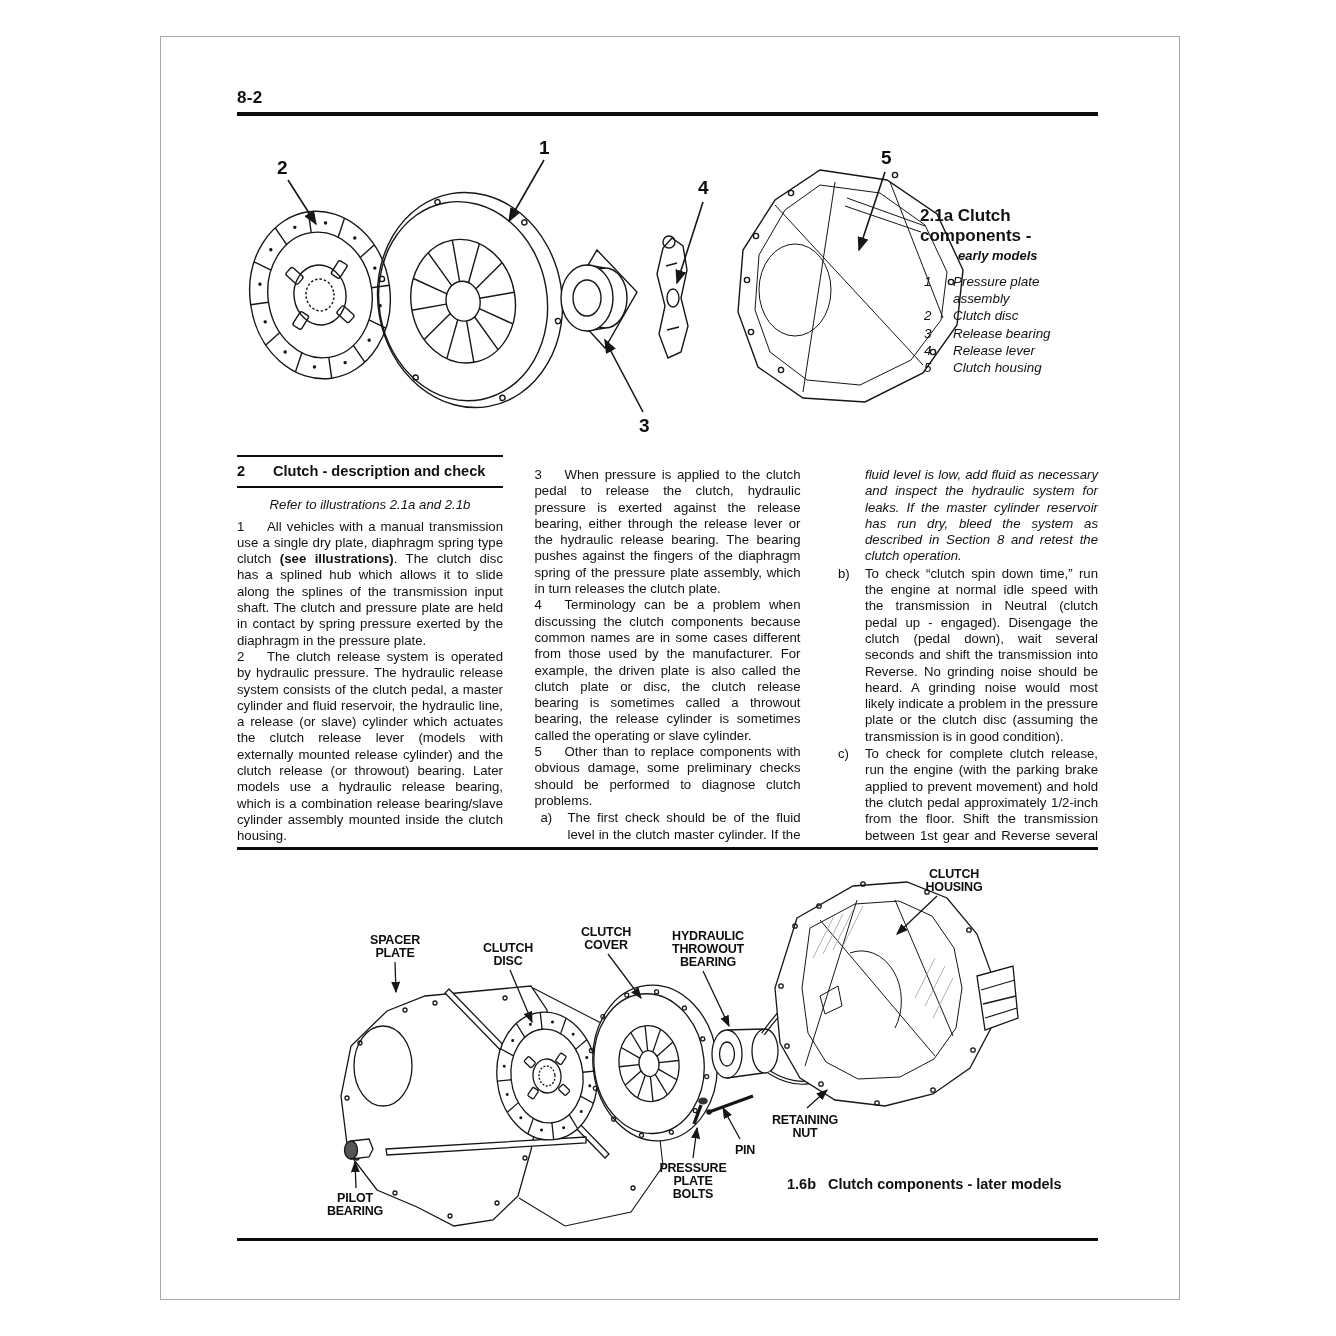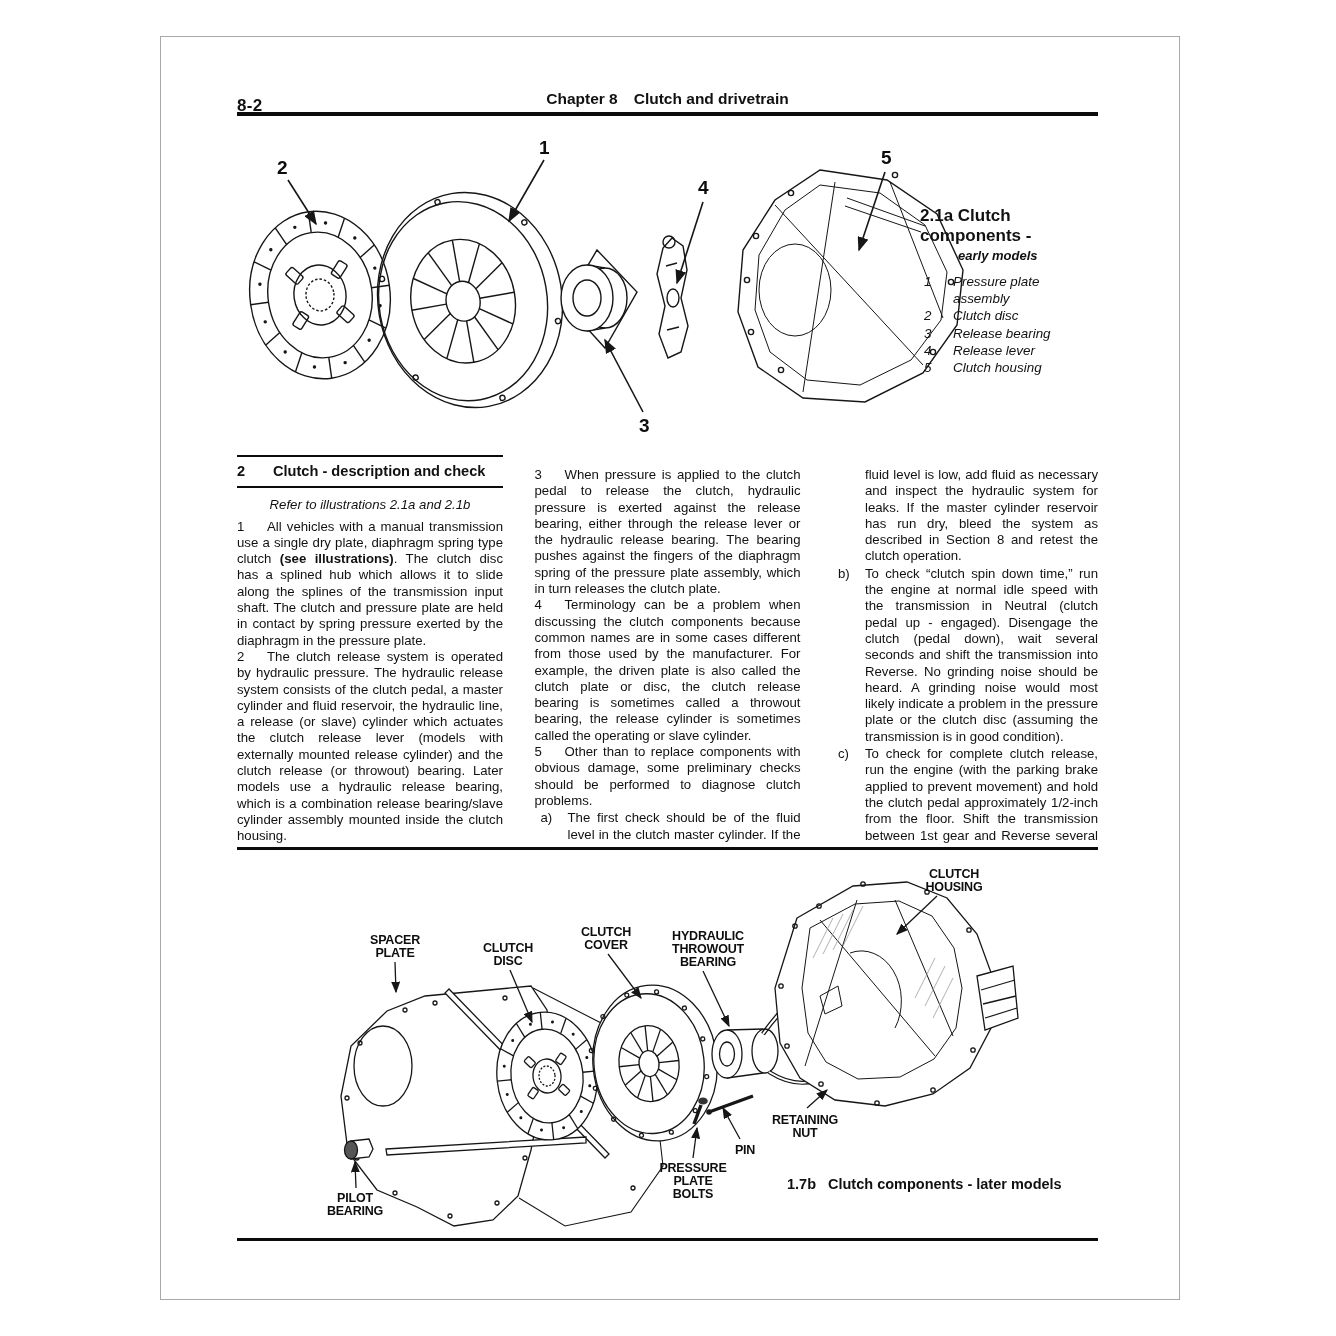--- a/index.html
+++ b/index.html
@@ -1,21 +1,21 @@
 <!DOCTYPE html>
 <html><head>
 <meta charset="utf-8">
 <style>
   html,body{margin:0;padding:0;background:#fff;}
   #page{position:relative;width:1336px;height:1336px;background:#fff;overflow:hidden;
         font-family:"Liberation Sans",sans-serif;color:#111;}
   .abs{position:absolute;}
   #page-border{left:160px;top:36px;width:1018px;height:1262px;border:1px solid #a9a9a9;}
   
-  #page-num{left:237px;top:96px;font-size:17px;font-weight:bold;letter-spacing:.3px;}
+  #page-num{left:237px;top:88px;font-size:17px;font-weight:bold;letter-spacing:.3px;}
   #chapter-line{left:237px;top:90px;width:861px;text-align:center;font-size:15.5px;font-weight:bold;}
   #chapter-line .gap{display:inline-block;width:16px;}
   #header-rule{left:237px;top:112px;width:861px;height:4px;background:#0c0c0c;}
   
   #fig-a{left:235px;top:130px;}
   #fig-b{left:235px;top:858px;}
   
   #fig-a-caption{left:920px;top:206px;width:190px;}
   #fig-a-caption .cap1{font-weight:bold;font-size:17px;}
   #fig-a-caption .cap2{font-weight:bold;font-size:13px;margin-left:38px;margin-top:2px;font-style:italic;}
@@ -29,43 +29,40 @@
   .col{width:266px;flex:0 0 266px;text-align:justify;}
   .col-pad{padding-top:12px;}
   #sec-head{border-top:2px solid #0c0c0c;border-bottom:2px solid #0c0c0c;
             padding:6px 0 7px 0;display:flex;font-weight:bold;font-size:14.6px;text-align:left;}
   #sec-head .shnum{width:36px;flex:0 0 36px;}
   .refer{font-style:italic;margin:9px 0 5px 0;text-align:center;}
   .para{margin:0;}
   .pnum{display:inline-block;width:30px;text-indent:0;}
   .li{margin-left:6px;padding-left:27px;text-indent:-27px;margin-top:1px;}
   .li .letter{display:inline-block;width:27px;text-indent:0;}
-  .li-cont{margin-left:33px;}
+  .li-cont{font-style:italic;margin-left:33px;}
   .justify-last{text-align-last:justify;}
   
   #mid-rule{left:237px;top:847px;width:861px;height:3px;background:#0c0c0c;}
   #bottom-rule{left:237px;top:1238px;width:861px;height:3px;background:#0c0c0c;}
   
   #fig-b-caption{left:787px;top:1176px;font-weight:bold;font-size:14.5px;}
   #fig-b-caption .gap{display:inline-block;width:12px;}
   
   text.lab{font-family:"Liberation Sans",sans-serif;font-weight:bold;font-size:12.5px;
            fill:#0d0d0d;text-anchor:middle;letter-spacing:-.2px;}
   text.callout{font-family:"Liberation Sans",sans-serif;font-weight:bold;font-size:19px;fill:#0d0d0d;}
 </style>
 </head>
 <body>
 
 <div id="page">
   <div class="abs" id="page-border"></div>
 
   <div class="abs" id="page-num">8-2</div>
-  <div class="abs" id="chapter-line">
-    <span>Chapter 8</span><span class="gap"></span><span>Clutch and drivetrain</span>
-  </div>
   <div class="abs" id="header-rule"></div>
 
   <svg class="abs" id="fig-a" width="865" height="320" viewBox="0 0 865 320">
     <defs>
       <marker id="ah-a" markerWidth="9" markerHeight="7" refX="8" refY="3.5" orient="auto">
         <path d="M0,0 L9,3.5 L0,7 Z" fill="#161616"></path>
       </marker>
     </defs>
     <g stroke="#161616" fill="none" stroke-width="1.4">
       <g transform="rotate(-8 85 165)">
@@ -417,17 +414,17 @@
       <text class="lab" x="510" y="296">PIN</text>
       <text class="lab" x="458" y="314">PRESSURE</text>
       <text class="lab" x="458" y="327">PLATE</text>
       <text class="lab" x="458" y="340">BOLTS</text>
       <text class="lab" x="120" y="344">PILOT</text>
       <text class="lab" x="120" y="357">BEARING</text>
     </g>
   </svg>
 
   <div class="abs" id="fig-b-caption">
-    <span>1.7b</span><span class="gap"></span><span>Clutch components - later models</span>
+    <span>1.6b</span><span class="gap"></span><span>Clutch components - later models</span>
   </div>
 
   <div class="abs" id="bottom-rule"></div>
 </div>
 
 </body></html>

